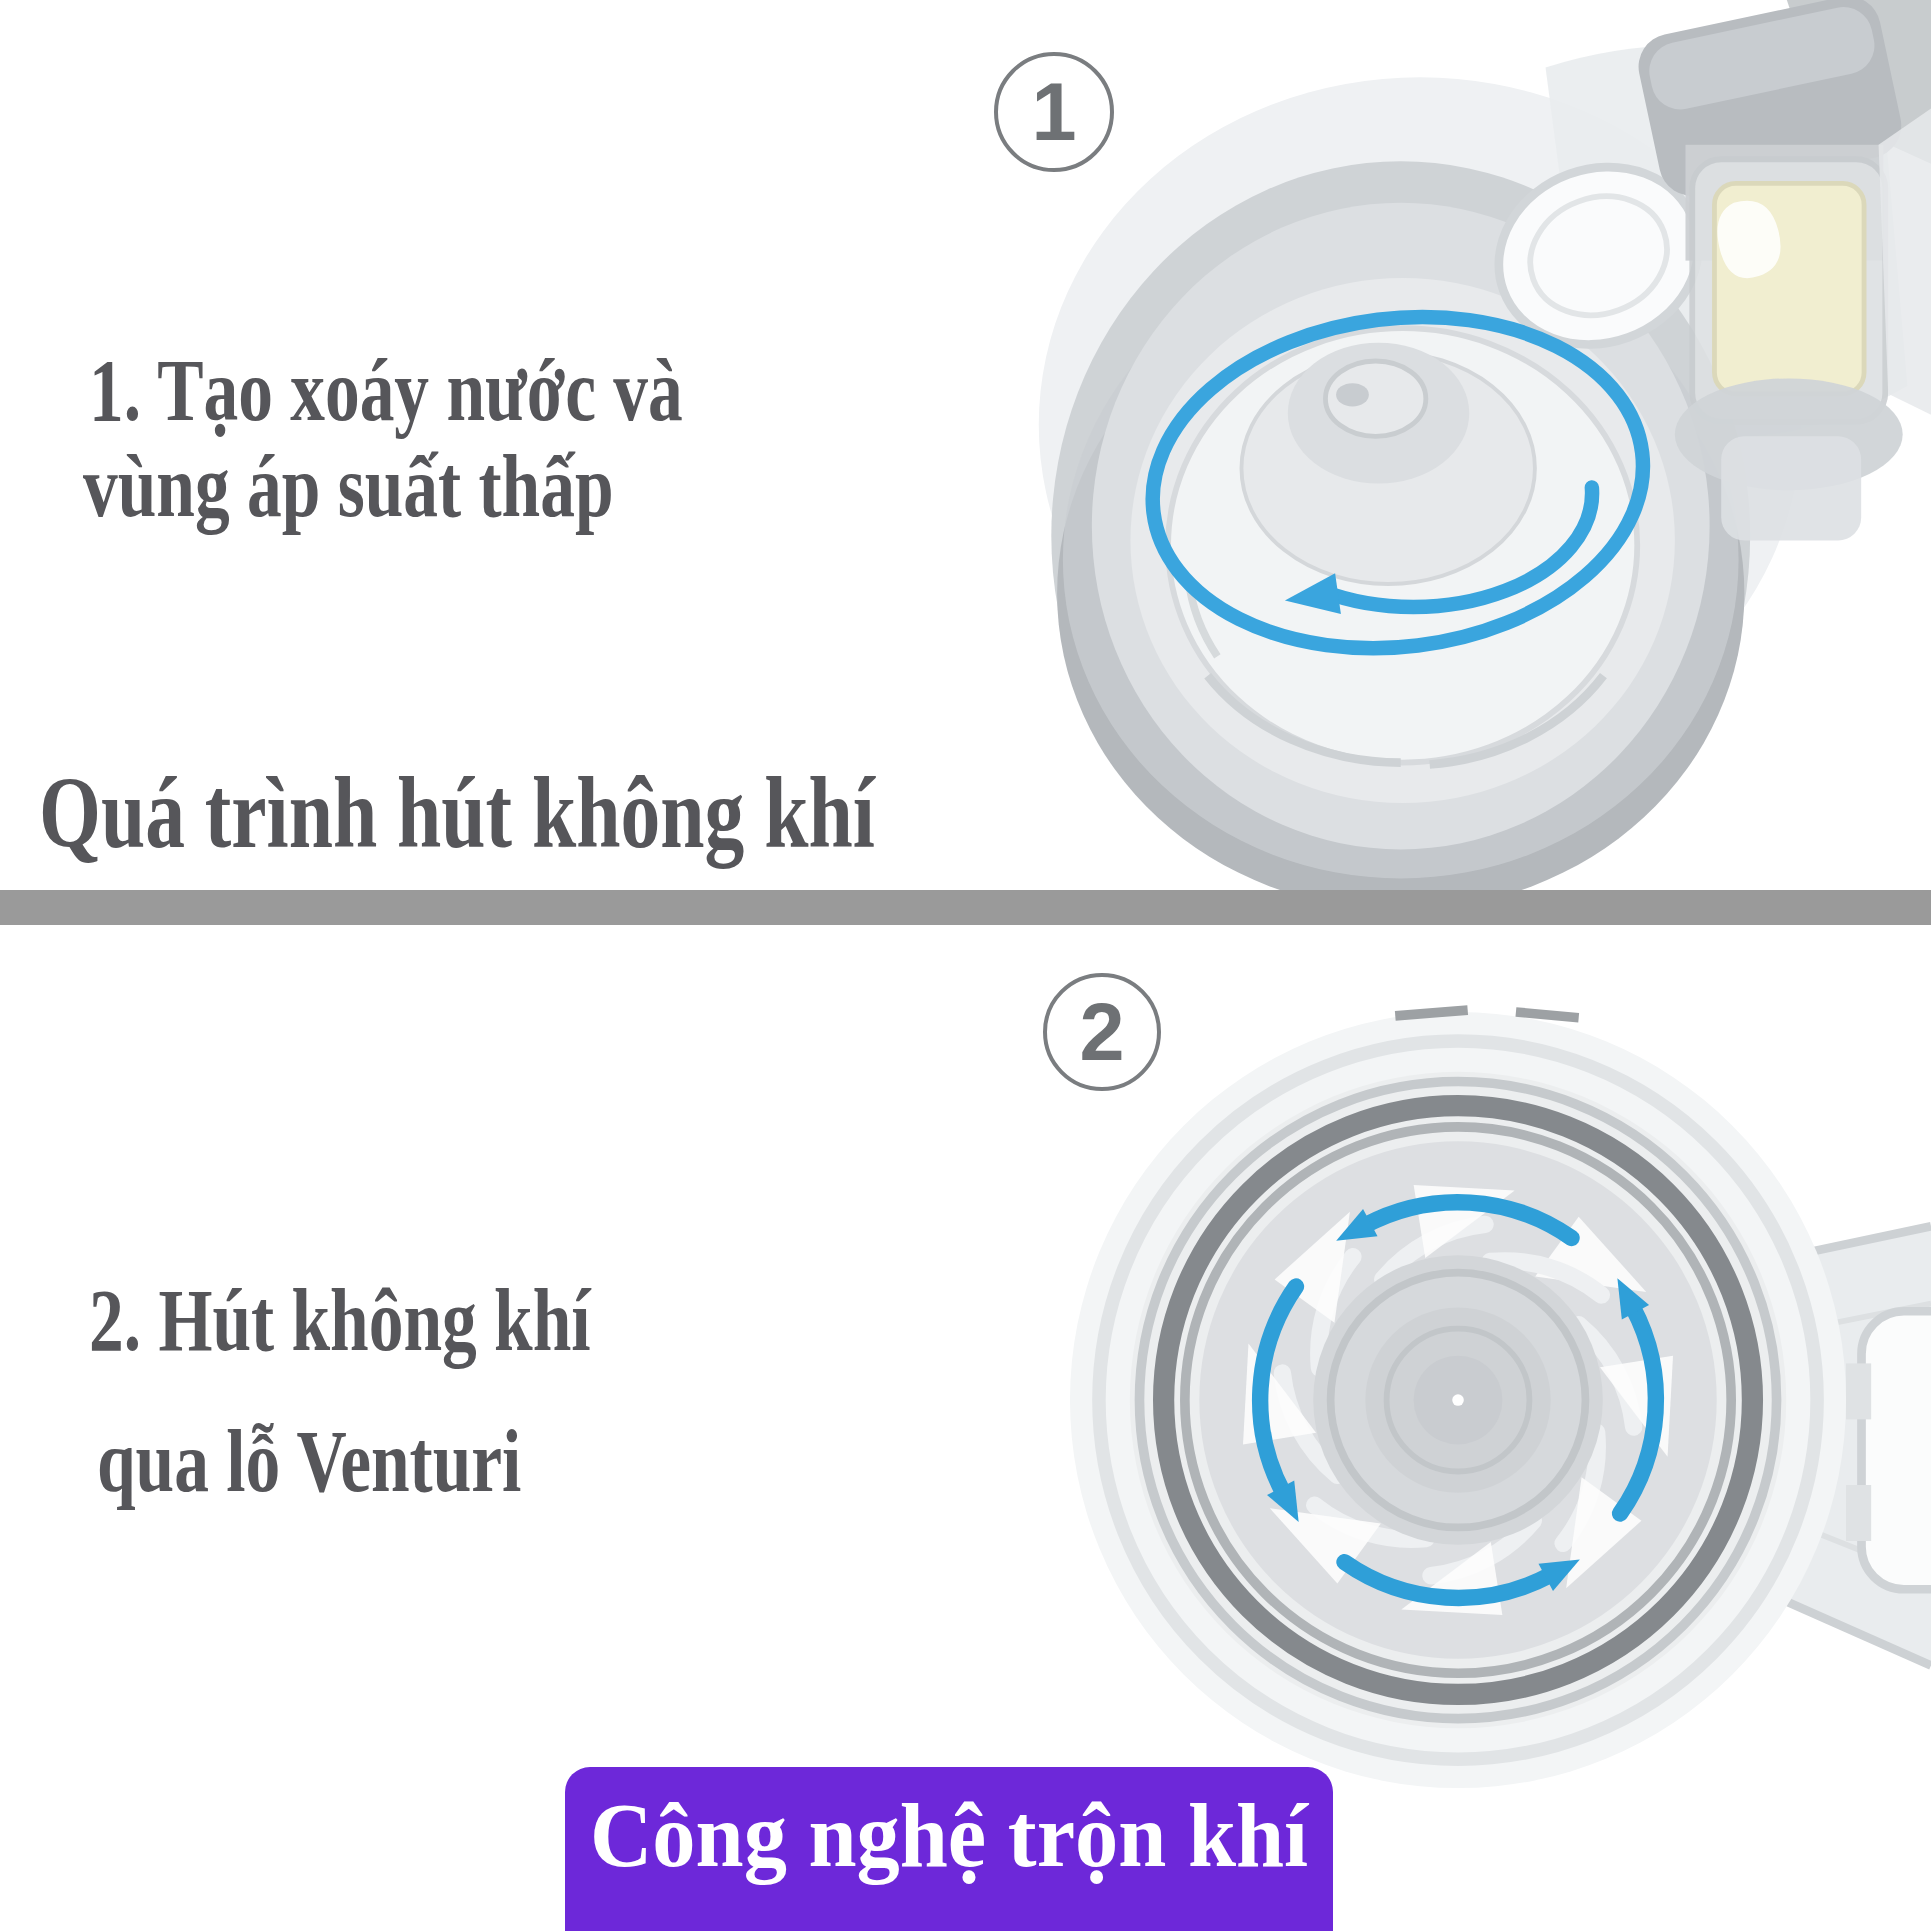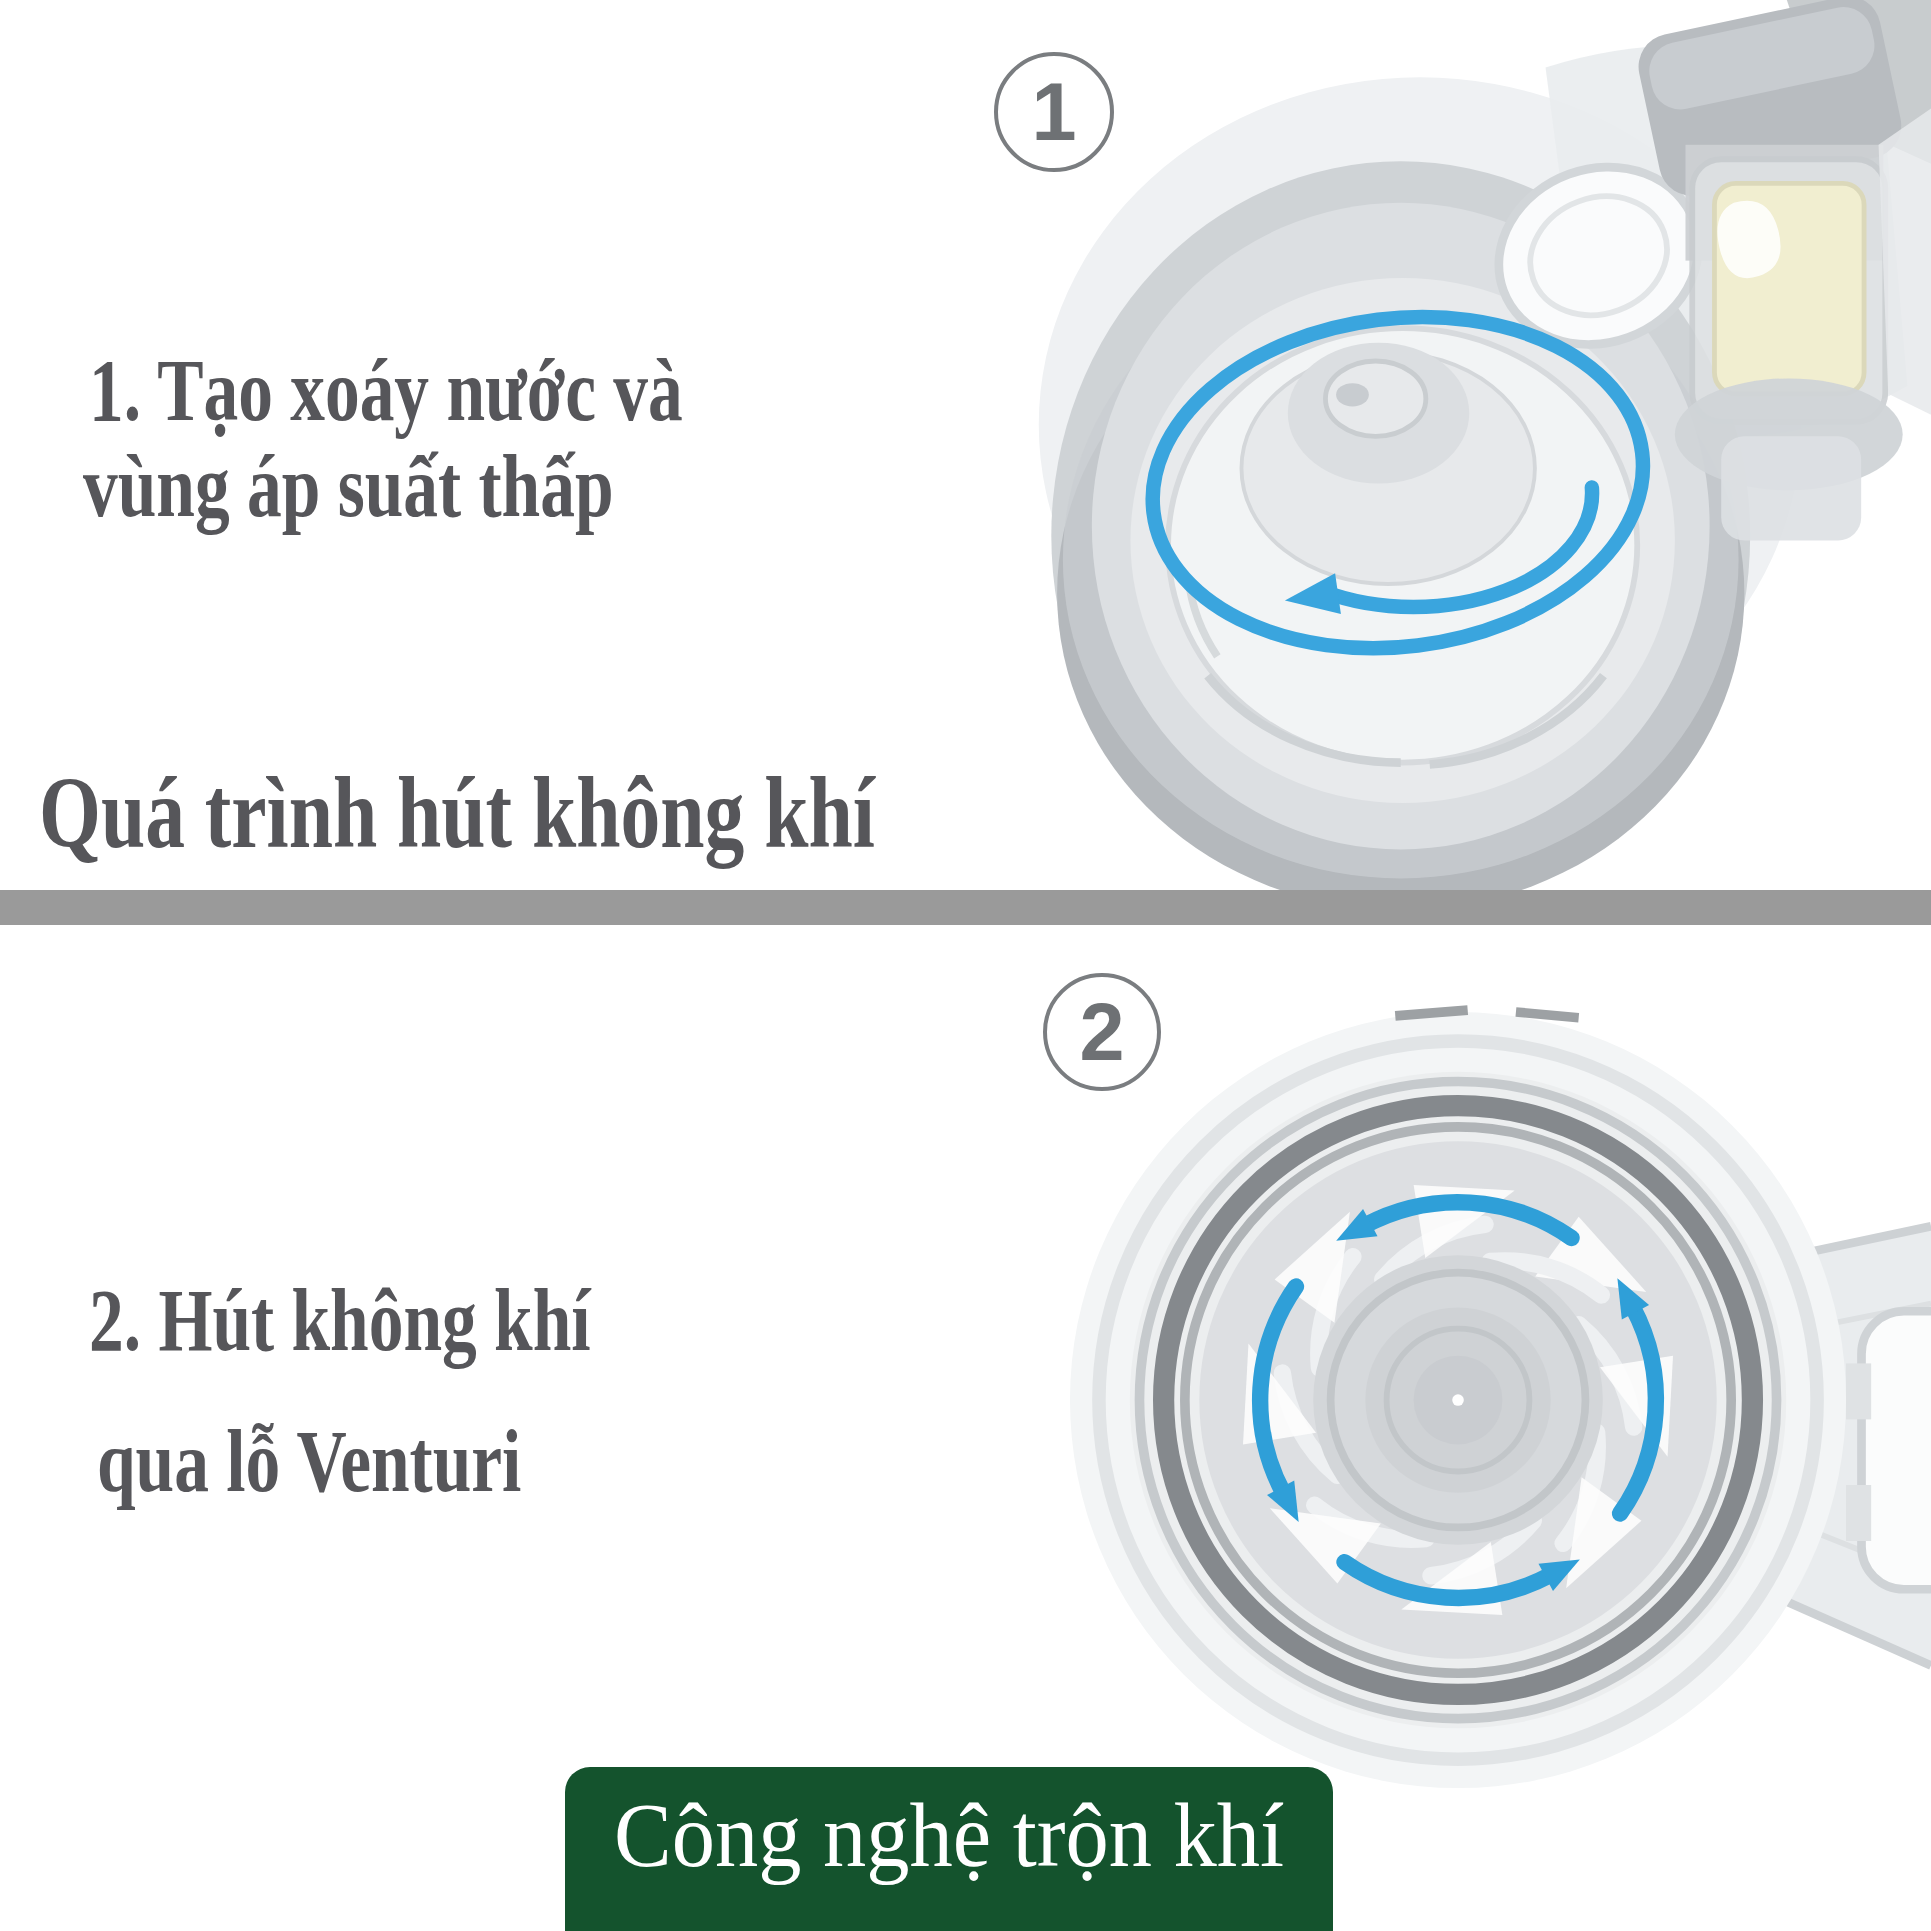--- a/index.html
+++ b/index.html
@@ -7,22 +7,22 @@
        font-family:"Liberation Serif", serif;}
   .abs{position:absolute;}
   .heading{color:#56565a;font-weight:bold;white-space:nowrap;
            transform:scaleX(0.78);transform-origin:left top;line-height:1;}
   .h-step{font-size:89px;}
   .h-caption{font-size:102px;}
   .badge{border:4.8px solid #7a7d80;border-radius:50%;display:flex;
          align-items:center;justify-content:center;background:transparent;
          font-family:"Liberation Sans", sans-serif;font-weight:bold;color:#6e7174;}
   .divider{left:0;top:890px;width:1931px;height:35px;background:#9a9a9a;}
-  .label-box{left:565px;top:1767px;width:768px;height:164px;background:#14532d;
-             border-radius:25px 25px 0 0;}
+  .label-box{left:565px;top:1767px;width:768px;height:164px;background:#6d28d9;
+             border-radius:25px 25px 0 0;font-weight:bold;}
   .label-text{position:absolute;left:0;top:23px;width:100%;text-align:center;
               color:#ffffff;font-size:91px;line-height:1;white-space:nowrap;
               transform:scaleX(0.95);transform-origin:center top;}
   svg{position:absolute;display:block;}
 </style>
 </head>
 <body>
 
 <svg viewBox="0 0 1000 950" style="left:966px;top:0;width:966px;height:917px">
   <ellipse cx="470" cy="440" rx="395" ry="360" fill="#eff1f3"></ellipse>

